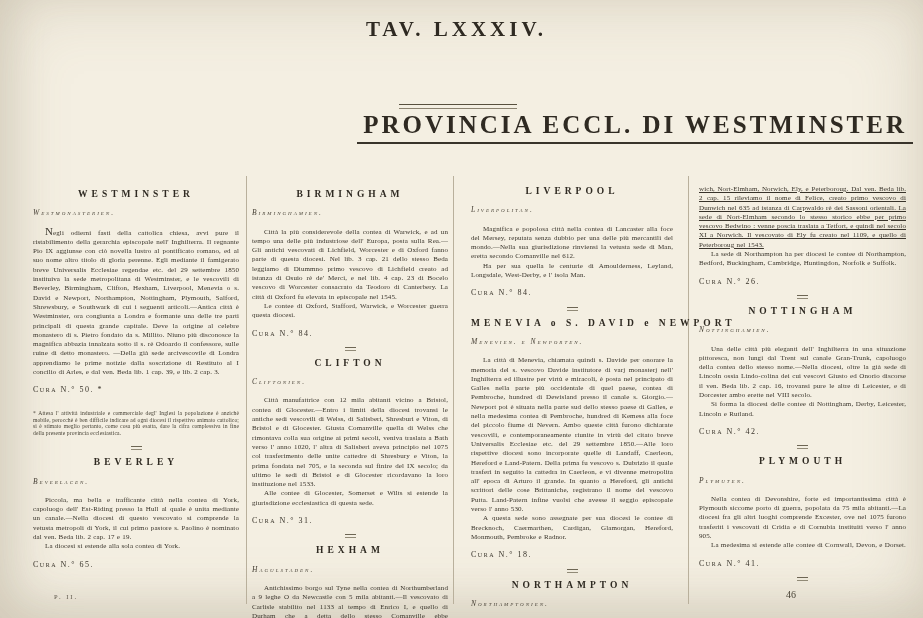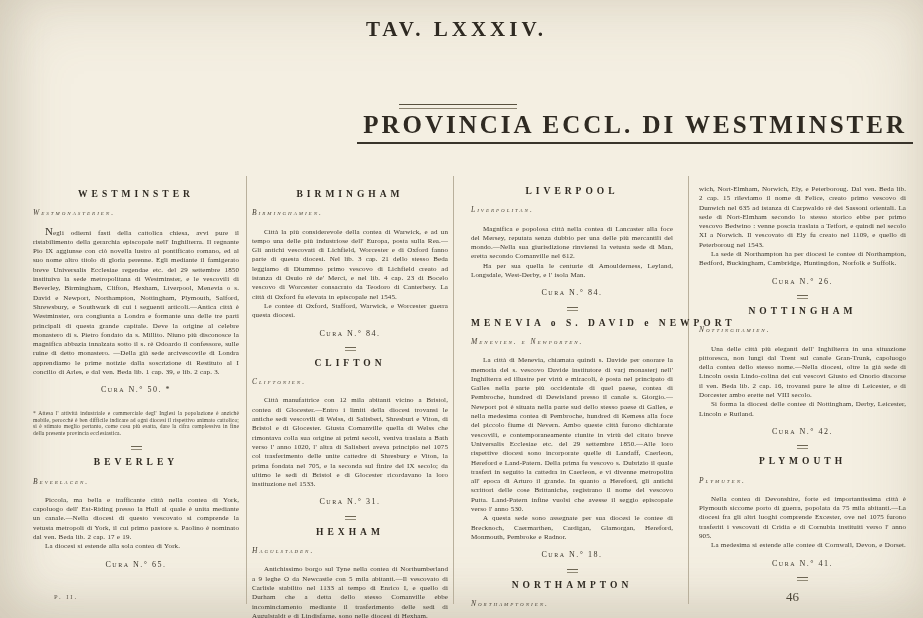--- a/index.html
+++ b/index.html
@@ -48,40 +48,40 @@
     margin:2px 0 9px 0;color:#2f2a22;white-space:nowrap;
   }
   .sec-latin{
     text-align:left;font-style:italic;font-variant:small-caps;
     font-size:7.5px;letter-spacing:2px;margin:0 0 10px 0;color:#443e33;
   }
   .para{
     margin:0;text-align:justify;text-indent:12px;
     letter-spacing:0.1px;word-spacing:0.4px;
   }
-  .para.noindent{text-indent:0;}
+  .para.noindent{text-indent:0;text-decoration:underline;}
   #col-0 .sec:first-child .para:first-of-type::first-letter{font-size:11px;line-height:7px;}
   .cura{
-    text-align:center;font-variant:small-caps;font-size:8px;letter-spacing:1.5px;
+    font-variant:small-caps;font-size:8px;letter-spacing:1.5px;
     margin:8px 0 0 0;color:#38332a;
   }
   .sep{
     width:11px;height:2px;margin:9px auto 8px auto;
     border-top:1px solid #6d6654;border-bottom:1px solid #918a77;
   }
   .footnote{
     margin-top:15px;font-size:5.6px;line-height:6.9px;text-align:justify;
     color:#454034;letter-spacing:0.1px;
   }
   
   .printer-mark{
     position:absolute;left:54px;top:593px;font-size:6.5px;letter-spacing:2px;color:#5f594c;
   }
   .page-number{
-    position:absolute;left:786px;top:589px;font-size:13px;color:#4a4437;
+    position:absolute;left:786px;top:589px;font-size:10px;color:#4a4437;
   }
 </style>
 </head>
 <body>
 
 <div class="page">
 
   <div class="plate">TAV. LXXXIV.</div>
   <div class="rule-double"></div>
   <div class="subtitle-wrap">
@@ -115,20 +115,21 @@
         <div class="sec-latin">Birminghamien.</div>
         <p class="para">Città la più considerevole della contea di Warwick, e ad un tempo una delle più industriose dell' Europa, posta sulla Rea.—Gli antichi vescovati di Lichfield, Worcester e di Oxford fanno parte di questa diocesi. Nel lib. 3 cap. 21 dello stesso Beda leggiamo di Diummno primo vescovo di Lichfield creato ad istanza di Osuio rè de' Merci, e nel lib. 4 cap. 23 di Bocelo vescovo di Worcester consacrato da Teodoro di Canterbery. La città di Oxford fu elevata in episcopale nel 1545.</p>
         <p class="para">Le contee di Oxford, Stafford, Warwick, e Worcester guerra questa diocesi.</p>
         <div class="cura">Cura N.° 84.</div>
         <div class="sep"></div>
       </div>
       <div class="sec">
         <div class="sec-heading">CLIFTON</div>
         <div class="sec-latin">Cliftonien.</div>
         <p class="para">Città manufattrice con 12 mila abitanti vicino a Bristol, contea di Glocester.—Entro i limiti della diocesi trovansi le antiche sedi vescovili di Welss, di Salisberi, Shresburi e Viton, di Bristol e di Glocester. Giusta Comanville quella di Welss che rimontava colla sua origine ai primi secoli, veniva traslata a Bath verso l' anno 1020, l' altra di Salisberi aveva principio nel 1075 col trasferimento delle unite cattedre di Shresbury e Viton, la prima fondata nel 705, e la seconda sul finire del IX secolo; da ultimo le sedi di Bristol e di Glocester ricordavano la loro instituzione nel 1533.</p>
+        <p class="para">Alle contee di Glocester, Somerset e Wilts si estende la giurisdizione ecclesiastica di questa sede.</p>
         <div class="cura">Cura N.° 31.</div>
         <div class="sep"></div>
       </div>
       <div class="sec">
         <div class="sec-heading">HEXHAM</div>
         <div class="sec-latin">Hagulstaden.</div>
         <p class="para">Antichissimo borgo sul Tyne nella contea di Northumberland a 9 leghe O da Newcastle con 5 mila abitanti.—Il vescovato di Carlisle stabilito nel 1133 al tempo di Enrico I, e quello di Durham che a detta dello stesso Comanville ebbe incominciamento mediante il trasferimento delle sedi di Augulstaldt e di Lindisfarne, sono nelle diocesi di Hexham.</p>
       </div>
     </div>
   <div class="col" id="col-2">

